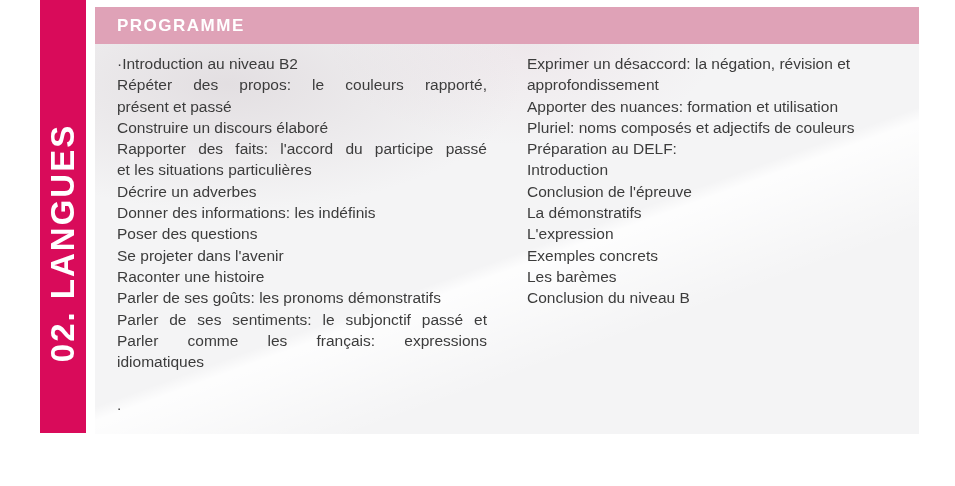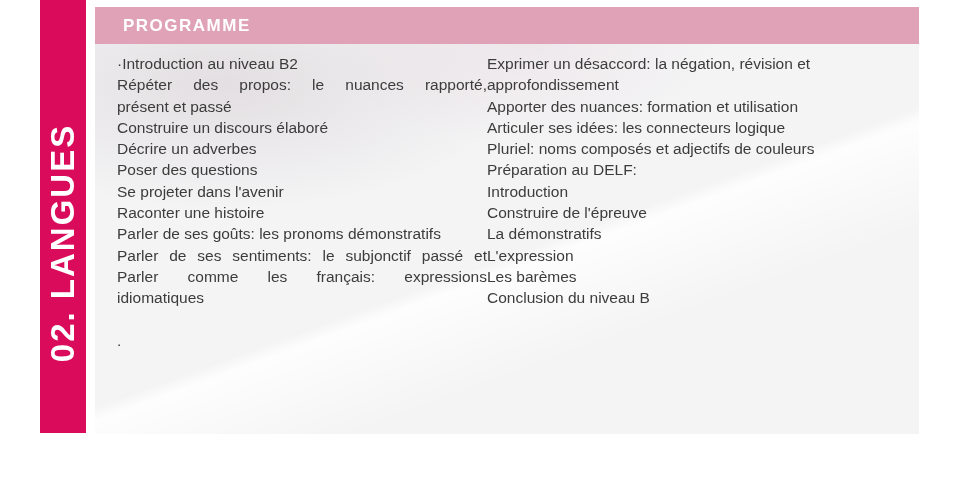--- a/index.html
+++ b/index.html
@@ -55,38 +55,38 @@
       var(--panel-bg, #f4f4f5);
   }
   .panel-header {
     position: absolute;
     left: 0;
     top: 0;
     width: 100%;
     height: 37px;
     line-height: 38px;
     box-sizing: border-box;
-    padding-left: 28px;
+    padding-left: 22px;
     background: var(--header-bg, #dfa2b7);
     color: var(--header-fg, #ffffff);
     font-size: 17px;
     font-weight: 700;
     letter-spacing: 1.5px;
   }
   .columns {
     position: absolute;
     left: 22px;
     top: 46px;
     display: flex;
   }
   .col {
     color: var(--text-color, #3c3c3c);
     font-size: 15.5px;
   }
-  .col-left  { width: 370px; }
+  .col-left  { width: 370px; margin-right: 40px; }
   .col-right { width: 382px; }
   .line {
     height: 21.3px;
     line-height: 21.3px;
     white-space: nowrap;
     overflow: visible;
   }
   .line.stretch {
     white-space: normal;
     text-align: justify;
@@ -103,44 +103,47 @@
   </div>
 
   <div class="panel">
     <div class="panel-header">
       <span>PROGRAMME</span>
     </div>
 
     <div class="columns">
       <div class="col col-left" id="col-left">
           <div class="line">·Introduction au niveau B2</div>
-          <div class="line stretch">Répéter des propos: le nuances rapporté,</div>
+          <div class="line stretch">Répéter des propos: le couleurs rapporté,</div>
           <div class="line">présent et passé</div>
           <div class="line">Construire un discours élaboré</div>
+          <div class="line stretch">Rapporter des faits: l'accord du participe passé</div>
+          <div class="line">et les situations particulières</div>
           <div class="line">Décrire un adverbes</div>
+          <div class="line">Donner des informations: les indéfinis</div>
           <div class="line">Poser des questions</div>
           <div class="line">Se projeter dans l'avenir</div>
           <div class="line">Raconter une histoire</div>
           <div class="line">Parler de ses goûts: les pronoms démonstratifs</div>
           <div class="line stretch">Parler de ses sentiments: le subjonctif passé et</div>
           <div class="line stretch">Parler comme les français: expressions</div>
           <div class="line">idiomatiques</div>
           <div class="line">&nbsp;</div>
           <div class="line">.</div>
         </div>
       <div class="col col-right" id="col-right">
           <div class="line">Exprimer un désaccord: la négation, révision et</div>
           <div class="line">approfondissement</div>
           <div class="line">Apporter des nuances: formation et utilisation</div>
-          <div class="line">Articuler ses idées: les connecteurs logique</div>
           <div class="line">Pluriel: noms composés et adjectifs de couleurs</div>
           <div class="line">Préparation au DELF:</div>
           <div class="line">Introduction</div>
-          <div class="line">Construire de l'épreuve</div>
+          <div class="line">Conclusion de l'épreuve</div>
           <div class="line">La démonstratifs</div>
           <div class="line">L'expression</div>
+          <div class="line">Exemples concrets</div>
           <div class="line">Les barèmes</div>
           <div class="line">Conclusion du niveau B</div>
         </div>
     </div>
   </div>
 
 </div>
 
 </body></html>

